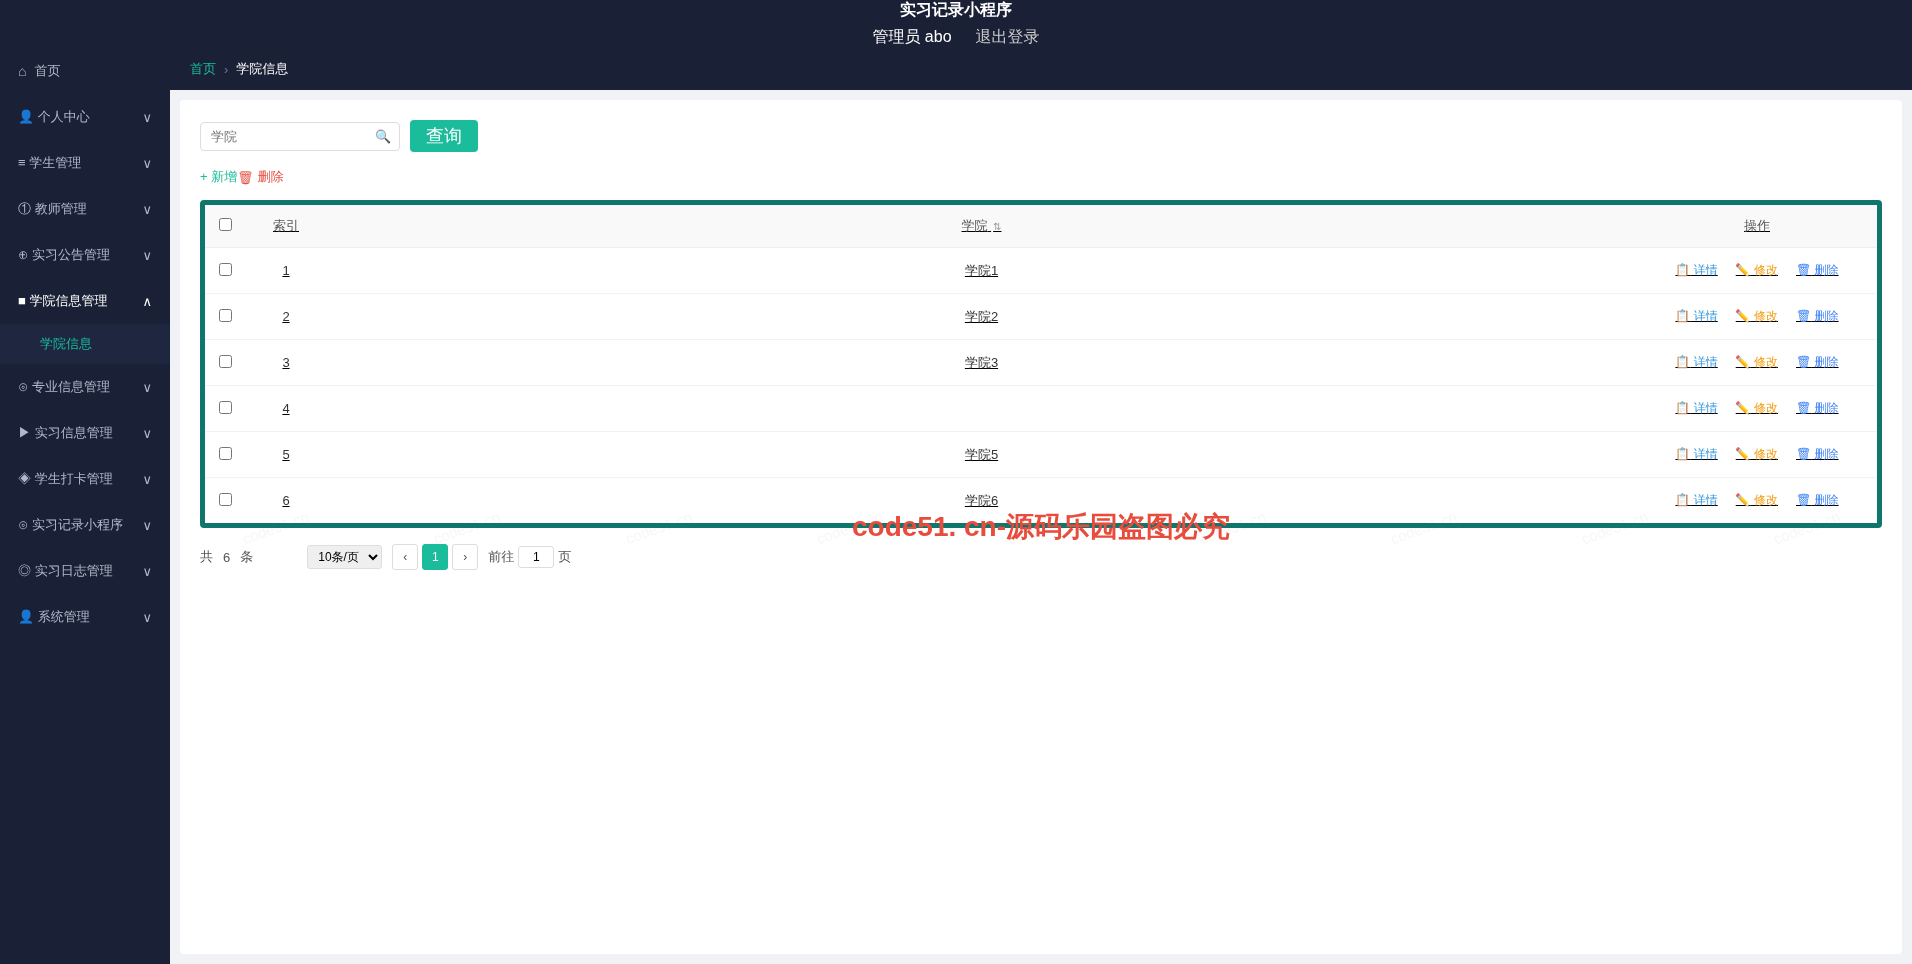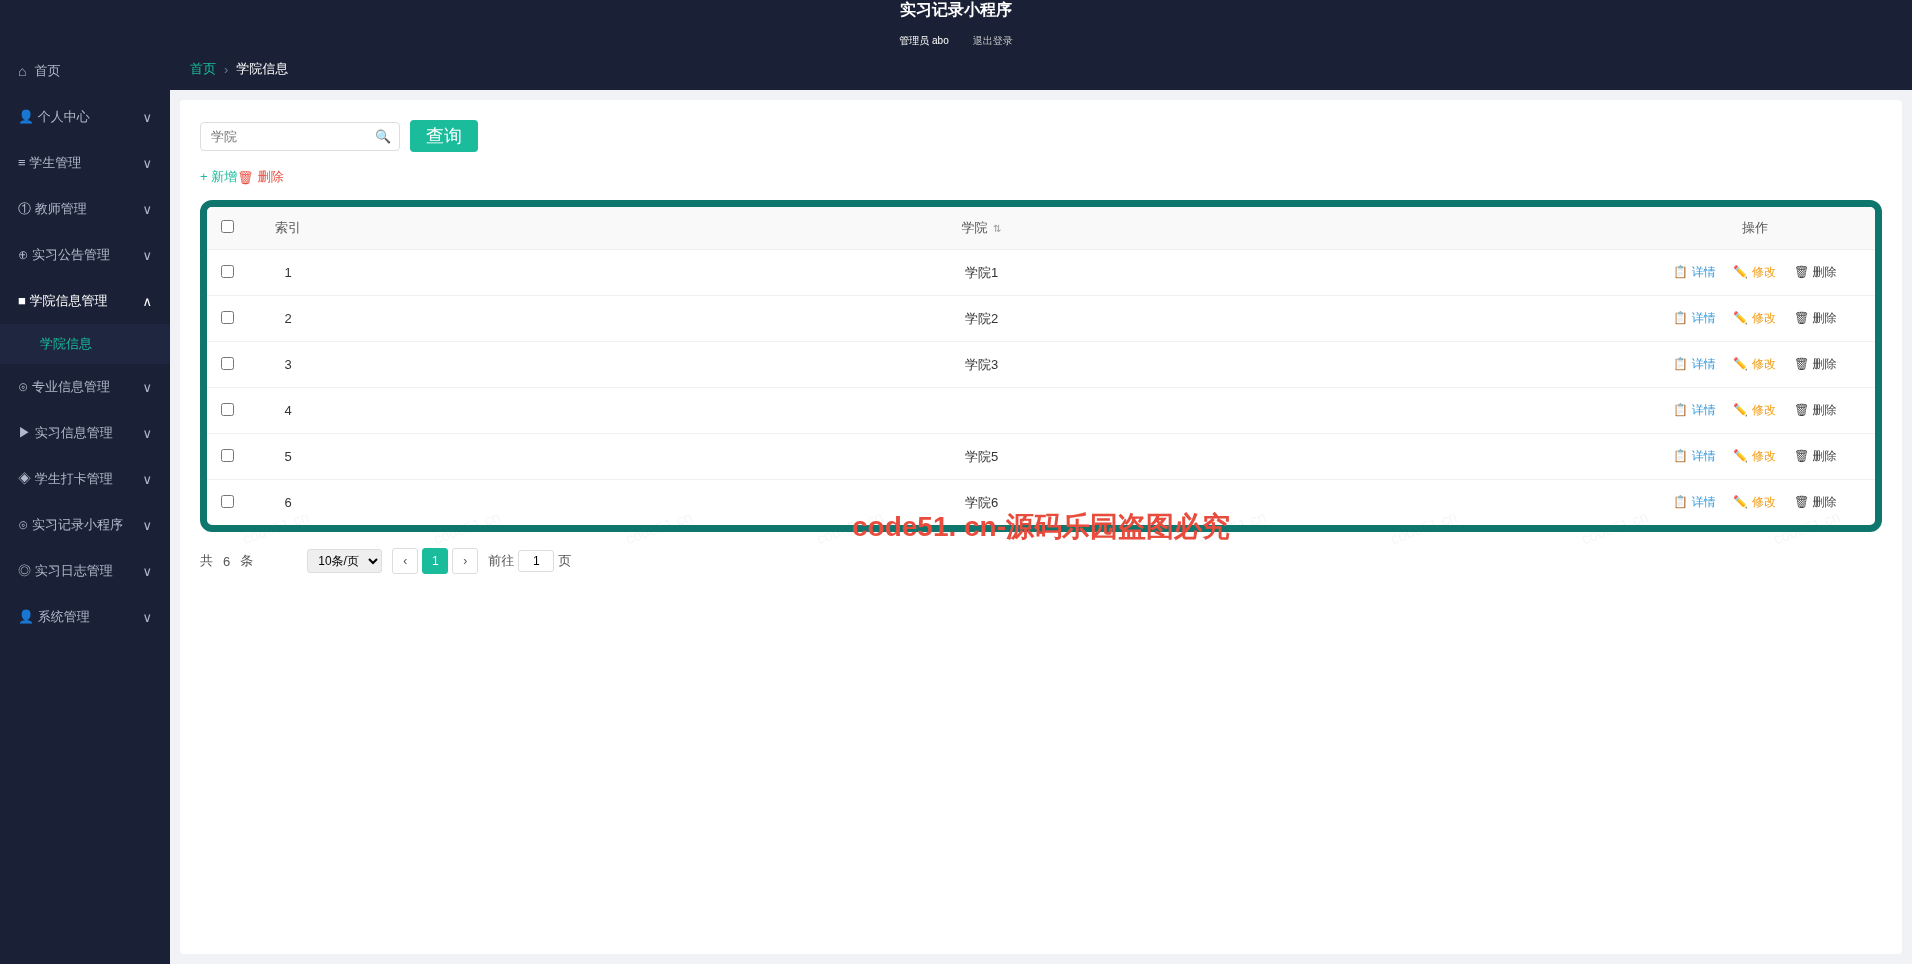--- a/index.html
+++ b/index.html
@@ -11,21 +11,21 @@
       color: #fff;
       height: 48px;
       display: flex;
       align-items: center;
       justify-content: space-between;
       padding: 0 20px;
       flex-shrink: 0;
       flex-direction: column;
     }
     .topbar-title { font-size: 16px; font-weight: bold; }
-    .topbar-user { font-size: 10px; display: flex; gap: 24px; align-items: center; }
+    .topbar-user { font-size: 16px; display: flex; gap: 24px; align-items: center; }
     .topbar-user a { color: #ccc; text-decoration: none; }
 
     
     .layout { display: flex; flex: 1; overflow: hidden; }
 
     
     .sidebar {
       width: 170px;
       background: #1a2035;
       color: #b0b8cc;
@@ -101,21 +101,21 @@
     .btn-add {
       color: #1abc9c; border: none; background: none; cursor: pointer;
       font-size: 13px; display: flex; align-items: center; gap: 4px;
     }
     .btn-delete {
       color: #e74c3c; border: none; background: none; cursor: pointer;
       font-size: 13px; display: flex; align-items: center; gap: 4px;
     }
 
     
-    .table-wrap { width: 100%; border: 7px solid #0f766e; border-radius: 12px; overflow: hidden; }
+    .table-wrap { width: 100%; border: 5px solid #0f766e; border-radius: 4px; overflow: hidden; text-decoration: underline; }
     table { width: 100%; border-collapse: collapse; }
     thead tr { background: #f9f9f9; }
     th {
       padding: 12px 14px; text-align: center; font-weight: normal;
       color: #555; border-bottom: 1px solid #eee; font-size: 13px;
     }
     td {
       padding: 12px 14px; text-align: center; border-bottom: 1px solid #f2f2f2;
       font-size: 13px; color: #333;
     }
@@ -124,21 +124,21 @@
     .index-col { width: 80px; }
     .ops-col { width: 240px; }
 
     
     .sort-icon { font-size: 10px; color: #999; margin-left: 2px; }
 
     
     .op-btn { border: none; background: none; cursor: pointer; font-size: 12px; padding: 2px 6px; border-radius: 3px; }
     .op-btn.detail { color: #3498db; }
     .op-btn.edit { color: #f39c12; }
-    .op-btn.del { color: #404040; }
+    .op-btn.del { color: #3b82f6; }
     .ops-cell { display: flex; align-items: flex-start; justify-content: center; gap: 6px; }
 
     
     .pagination-wrap {
       display: flex; align-items: center; gap: 10px; margin-top: 16px;
       font-size: 13px; color: #555;
     }
     .per-page-select {
       border: 1px solid #ddd; border-radius: 3px; padding: 3px 6px; font-size: 12px; cursor: pointer; margin-left: 44px;
     }

